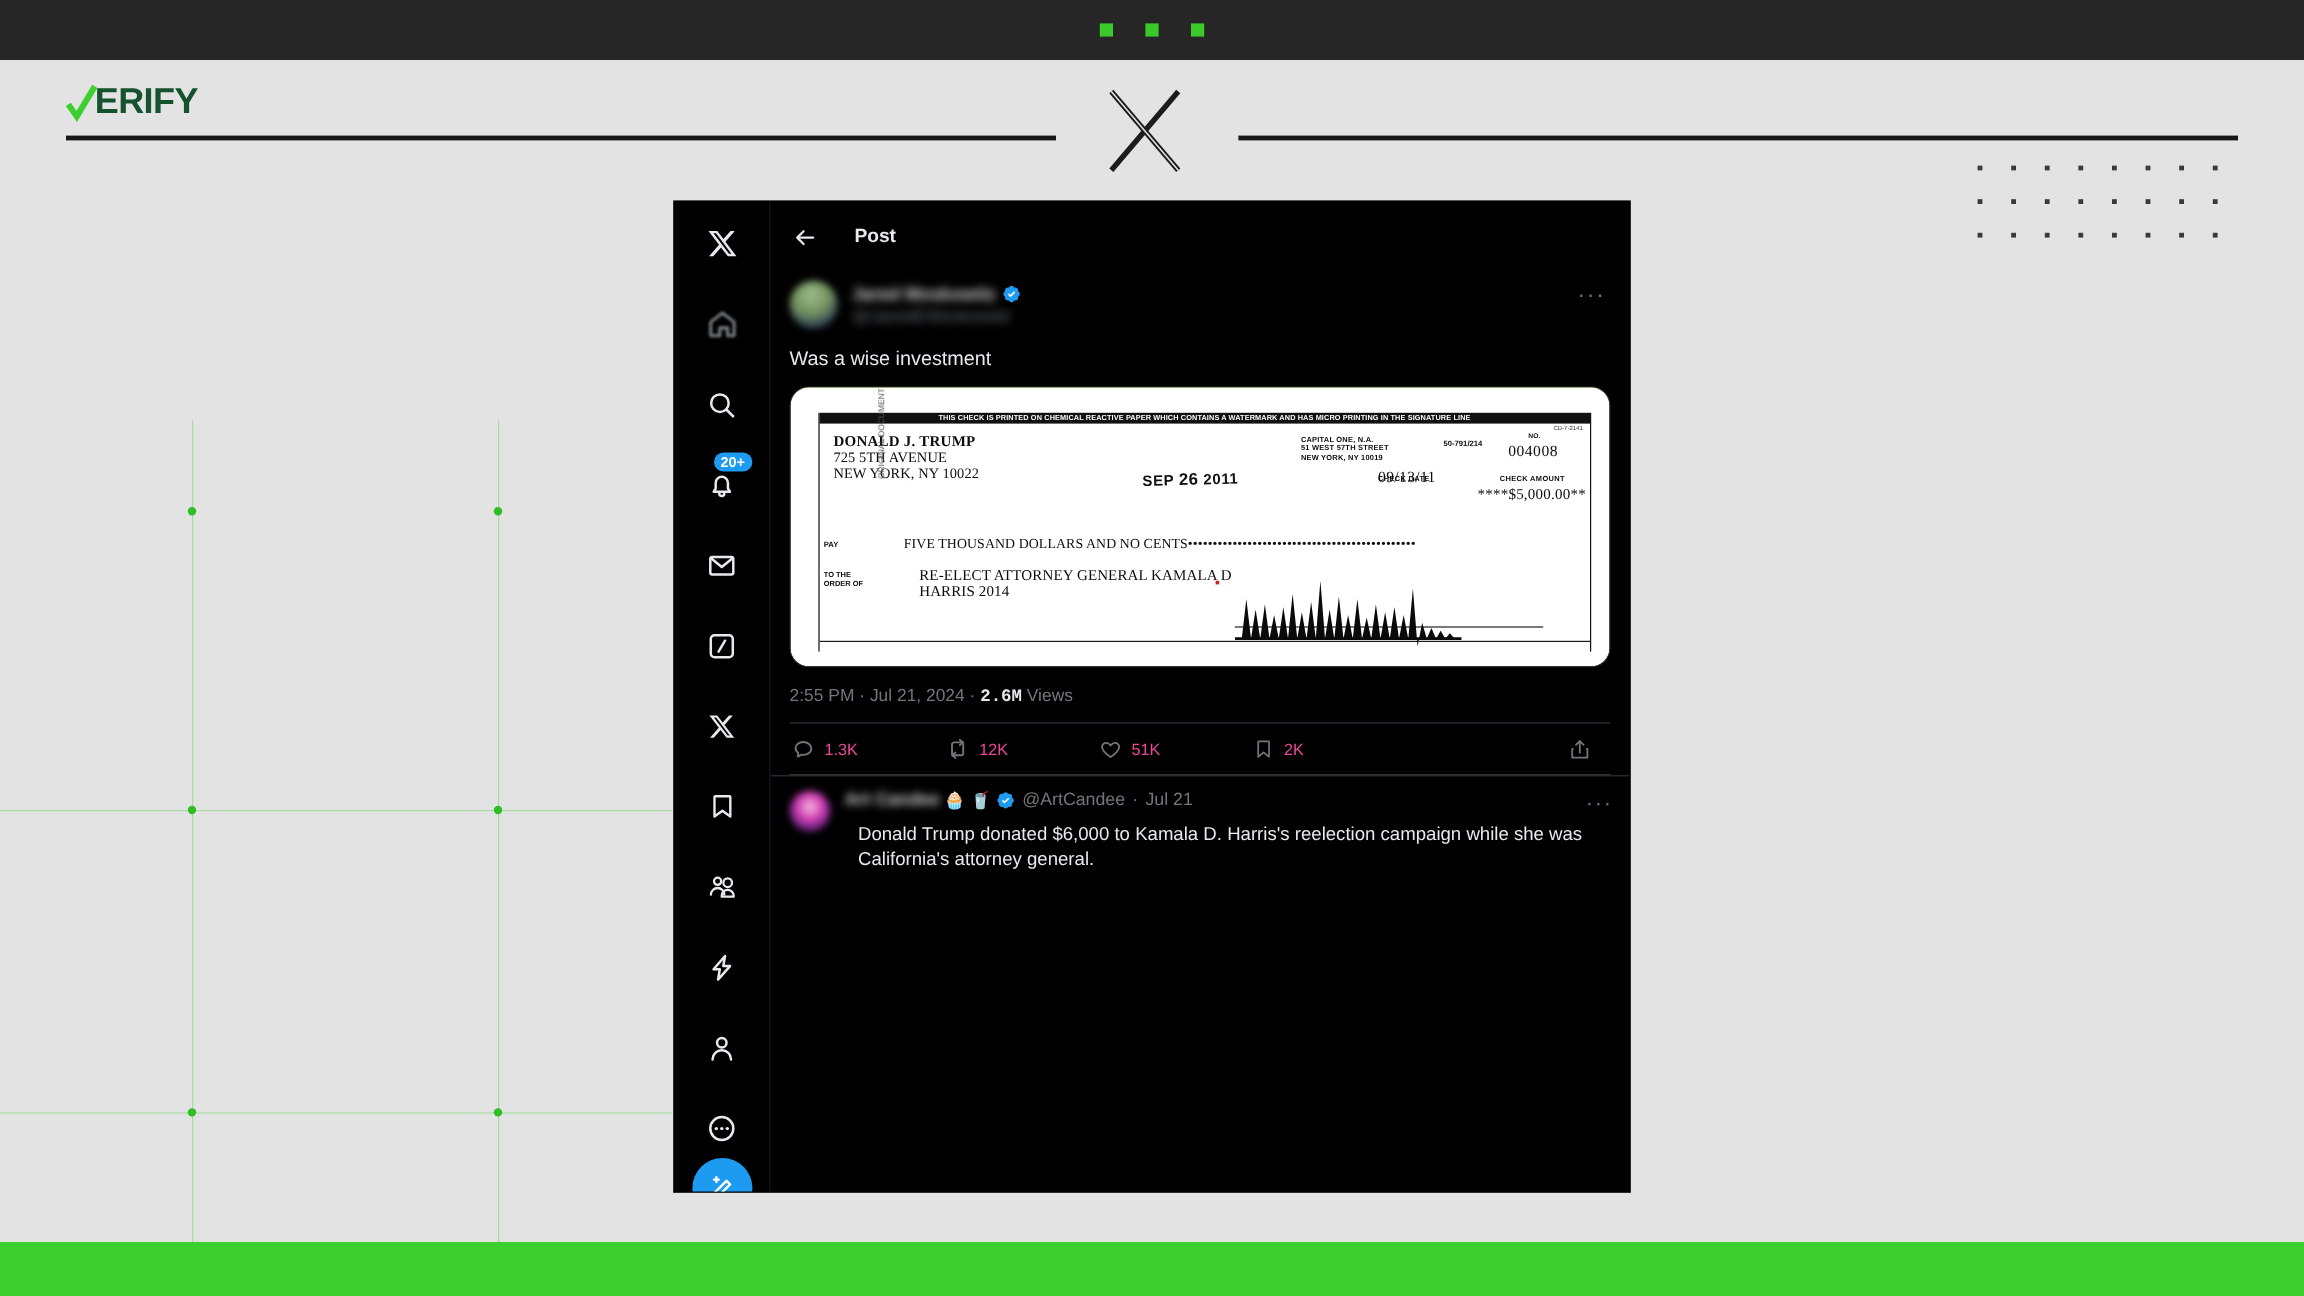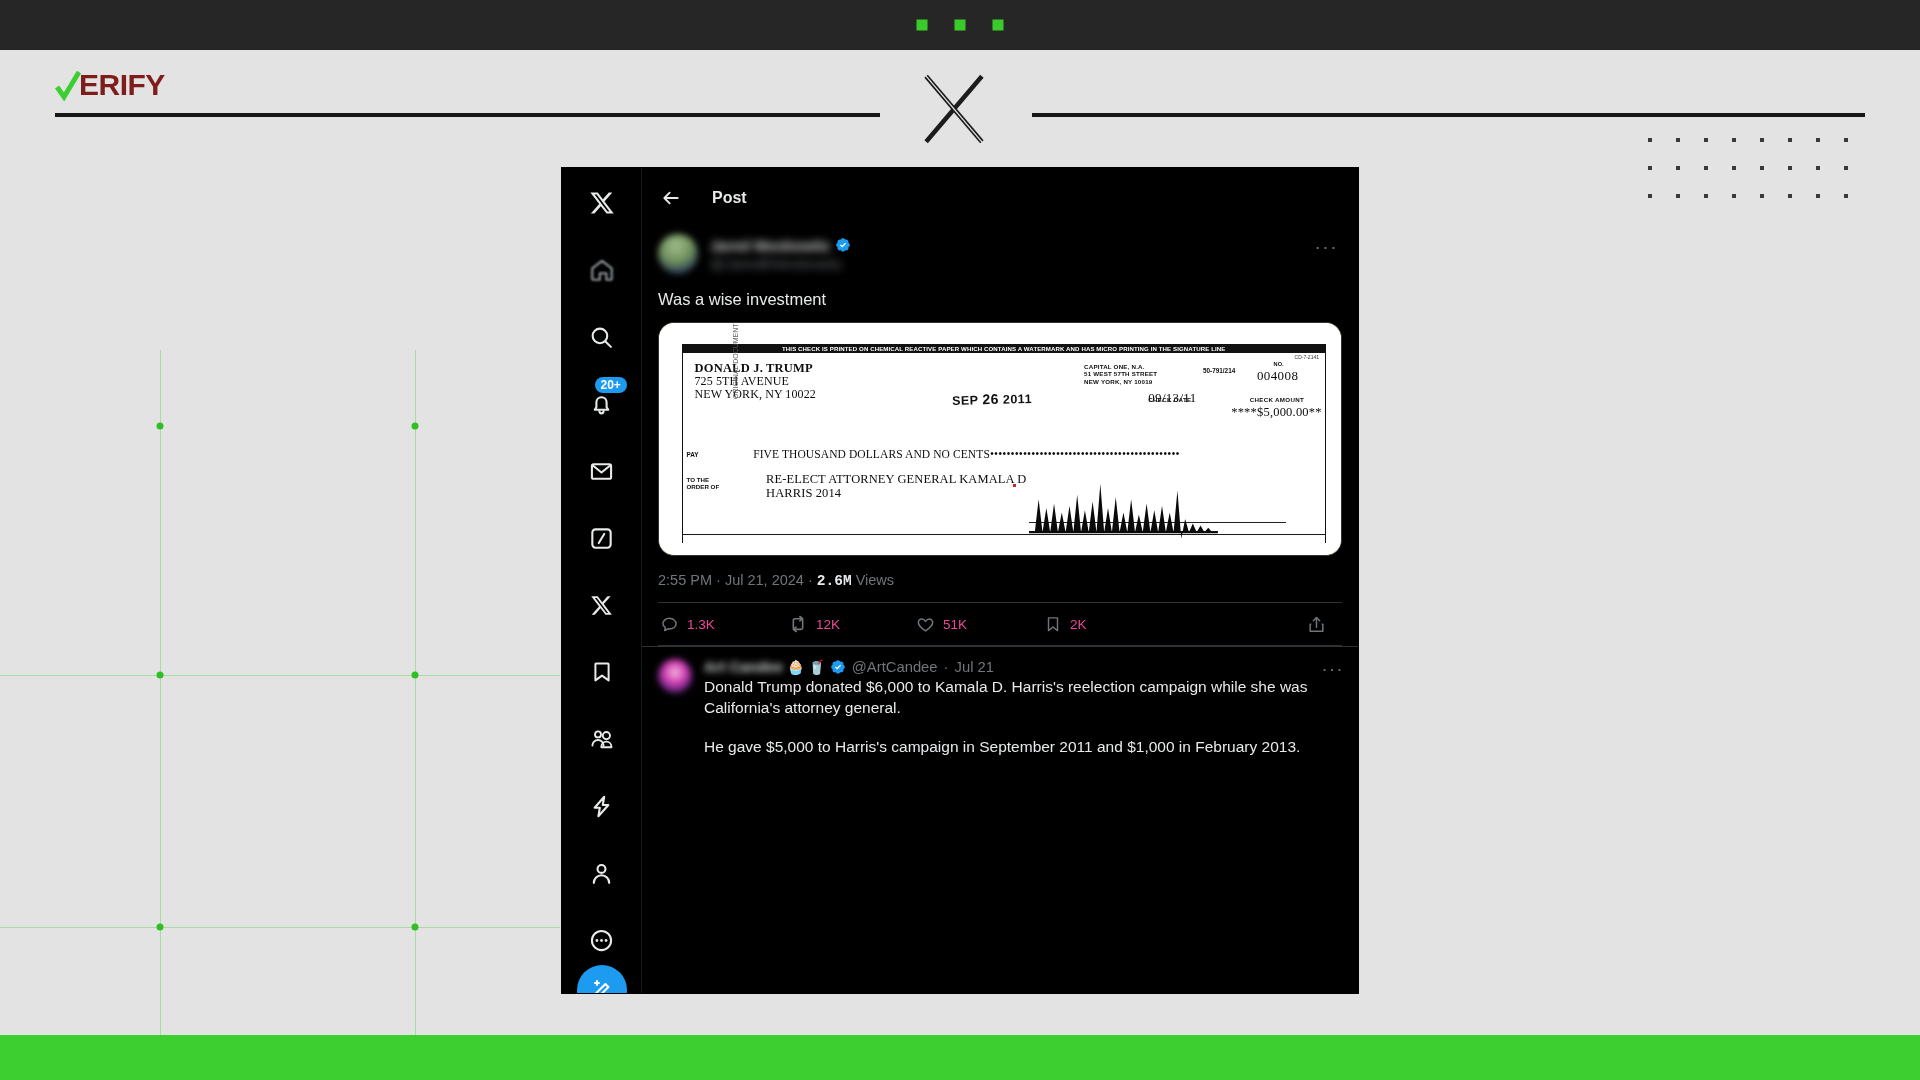--- a/index.html
+++ b/index.html
@@ -36,21 +36,21 @@
   .dotmatrix { position: absolute; right: 48px; top: 138px; display: grid;
     grid-template-columns: repeat(8, 28px); grid-auto-rows: 28px; }
   .dm-dot { width: 4px; height: 4px; background: #3a3a3a; }
 
   
   .hdr-logo { position: absolute; left: 55px; top: 70px; display: flex; align-items: flex-end; }
   .hdr-check { width: 26px; height: 30px; position: relative; margin-right: -2px; }
   .hdr-check svg { display: block; }
   .hdr-word {
     font-size: 30px; font-weight: 700; letter-spacing: -0.5px;
-    color: #7f1d1d; line-height: 30px; font-family: "Liberation Sans", sans-serif;
+    color: #14532d; line-height: 30px; font-family: "Liberation Sans", sans-serif;
   }
   .hdr-rule-l { position: absolute; left: 55px; top: 113px; width: 825px; height: 4px; background: #181818; }
   .hdr-rule-r { position: absolute; left: 1032px; top: 113px; width: 833px; height: 4px; background: #181818; }
   .hdr-x { position: absolute; left: 913px; top: 68px; width: 82px; height: 82px; }
   .hdr-x svg { display: block; width: 82px; height: 82px; }
 
   
   .botbar { position: absolute; left: 0; bottom: 0; width: 1920px; height: 45px; background: #3DCE2F; }
 
   
@@ -193,21 +193,21 @@
   
   .reply-item { display: flex; padding: 12px 16px 0 16px; border-top: 1px solid #2f3336; position: relative; }
   .reply-item .avatar { width: 34px; height: 34px; flex: 0 0 34px;
     background: radial-gradient(circle at 50% 40%, #f0c8e0 0%, #d93fb4 38%, #7b2a8c 62%, #2a1040 100%); }
   .reply-body { margin-left: 12px; flex: 1; }
   .reply-head { display: flex; align-items: center; gap: 4px; font-size: 14.8px; flex-wrap: wrap; }
   .reply-name { color: #e7e9ea; font-weight: 700; filter: blur(3.6px); opacity: .9; }
   .reply-emoji { font-size: 14px; }
   .reply-handle { color: #71767b; margin-left: 2px; }
   .reply-text { color: #e7e9ea; font-size: 15.5px; line-height: 20.5px; margin-top: 2px; }
-  .reply-text p { margin: 0; }
+  .reply-text p { margin: 11px; }
   .reply-text p + p { margin-top: 19px; }
   .reply-more { position: absolute; right: 14px; top: 18px; color: #71767b; font-size: 18px; letter-spacing: 1.5px; line-height: 8px; }
 </style>
 </head>
 <body>
 
 <div class="stage">
 
   <div class="topbar">
     <div class="topbar-dots">
@@ -531,21 +531,20 @@
             <svg class="verified-badge" viewBox="0 0 24 24">
               <path fill="#1d9bf0" d="M22.25 12c0-1.43-.88-2.67-2.19-3.34.46-1.39.2-2.9-.81-3.91s-2.52-1.27-3.91-.81C14.67 2.63 13.43 1.75 12 1.75s-2.67.88-3.34 2.19c-1.39-.46-2.9-.2-3.91.81s-1.27 2.52-.81 3.91C2.63 9.33 1.75 10.57 1.75 12s.88 2.67 2.19 3.34c-.46 1.39-.2 2.9.81 3.91s2.52 1.27 3.91.81c.67 1.31 1.91 2.19 3.34 2.19s2.67-.88 3.34-2.19c1.39.46 2.9.2 3.91-.81s1.27-2.52.81-3.91c1.31-.67 2.19-1.91 2.19-3.34z"></path>
               <path fill="#fff" d="M10.68 15.92 7.4 12.64l1.42-1.42 1.86 1.86 4.5-4.5 1.42 1.42z"></path>
             </svg>
             <span class="reply-handle">@ArtCandee</span>
             <span class="reply-handle">·</span>
             <span class="reply-handle">Jul 21</span>
           </div>
           <div class="reply-text">
             <p>Donald Trump donated $6,000 to Kamala D. Harris's reelection campaign while she was California's attorney general.</p>
-            <p>He gave $5,000 to Harris's campaign in September 2011 and $1,000 in February 2013.</p>
           </div>
         </div>
         <div class="reply-more">···</div>
       </div>
 
     </div>
   </div>
 
   <div class="botbar"></div>
 </div>

